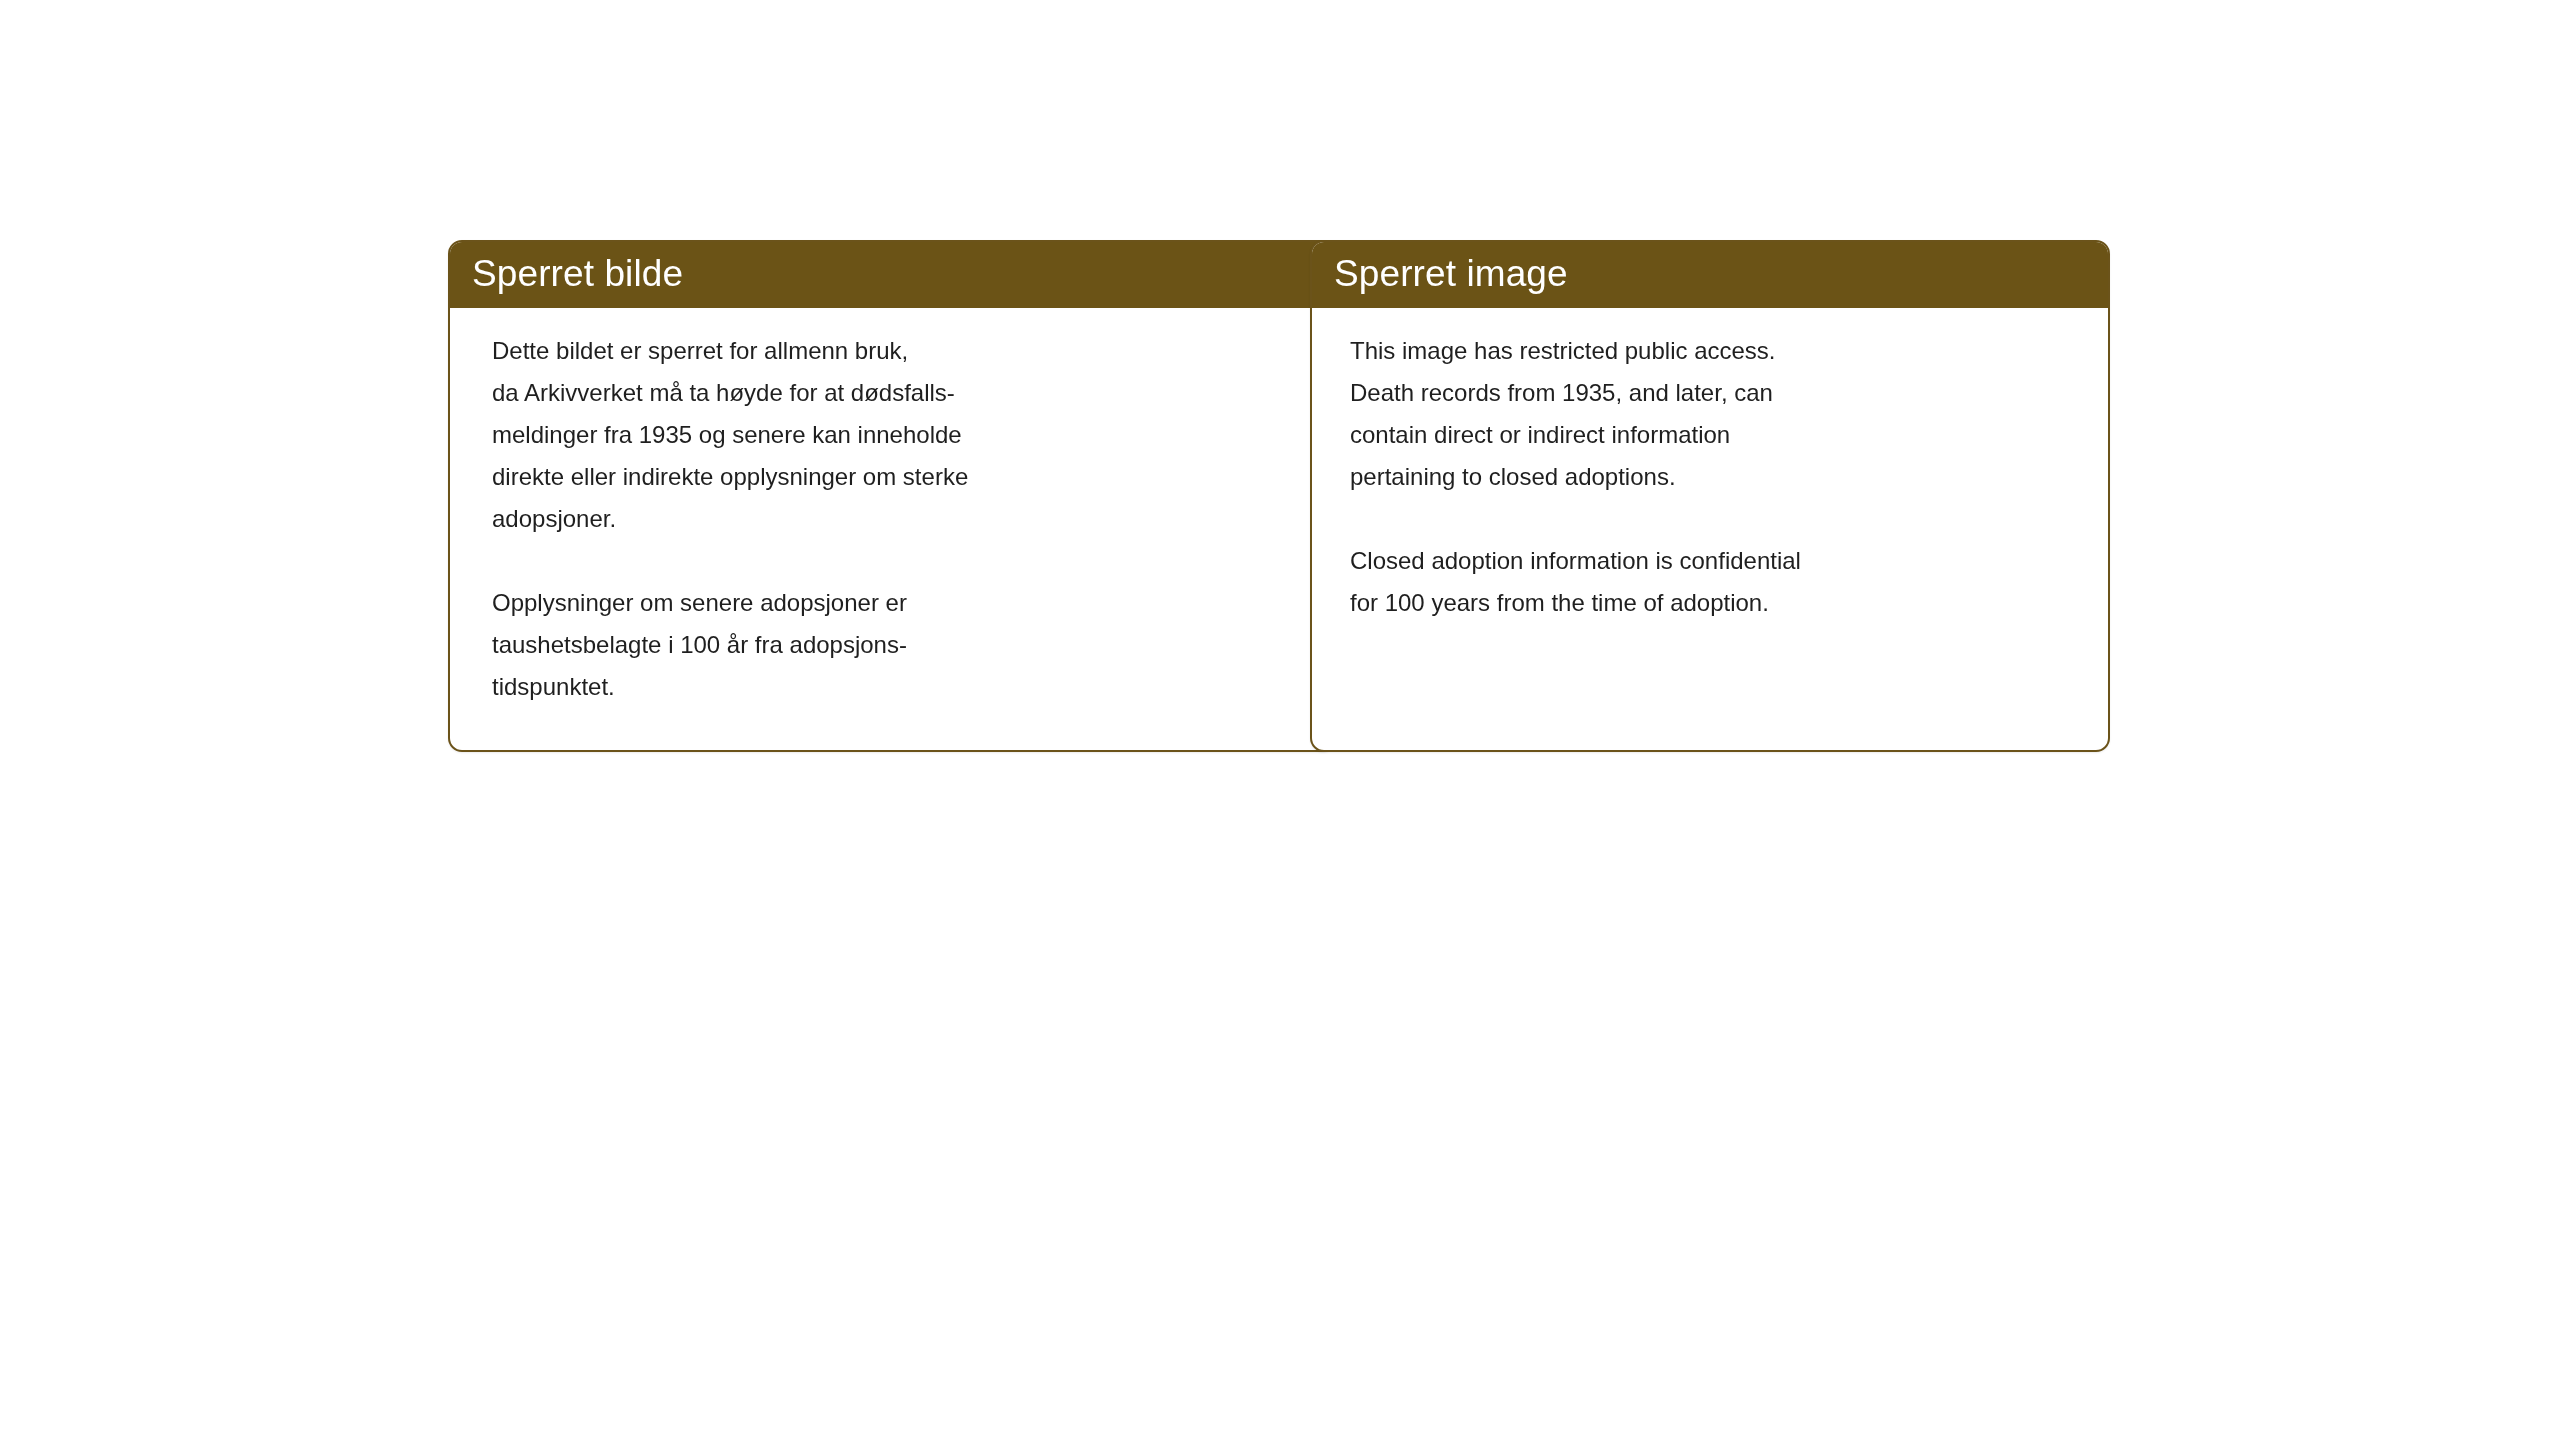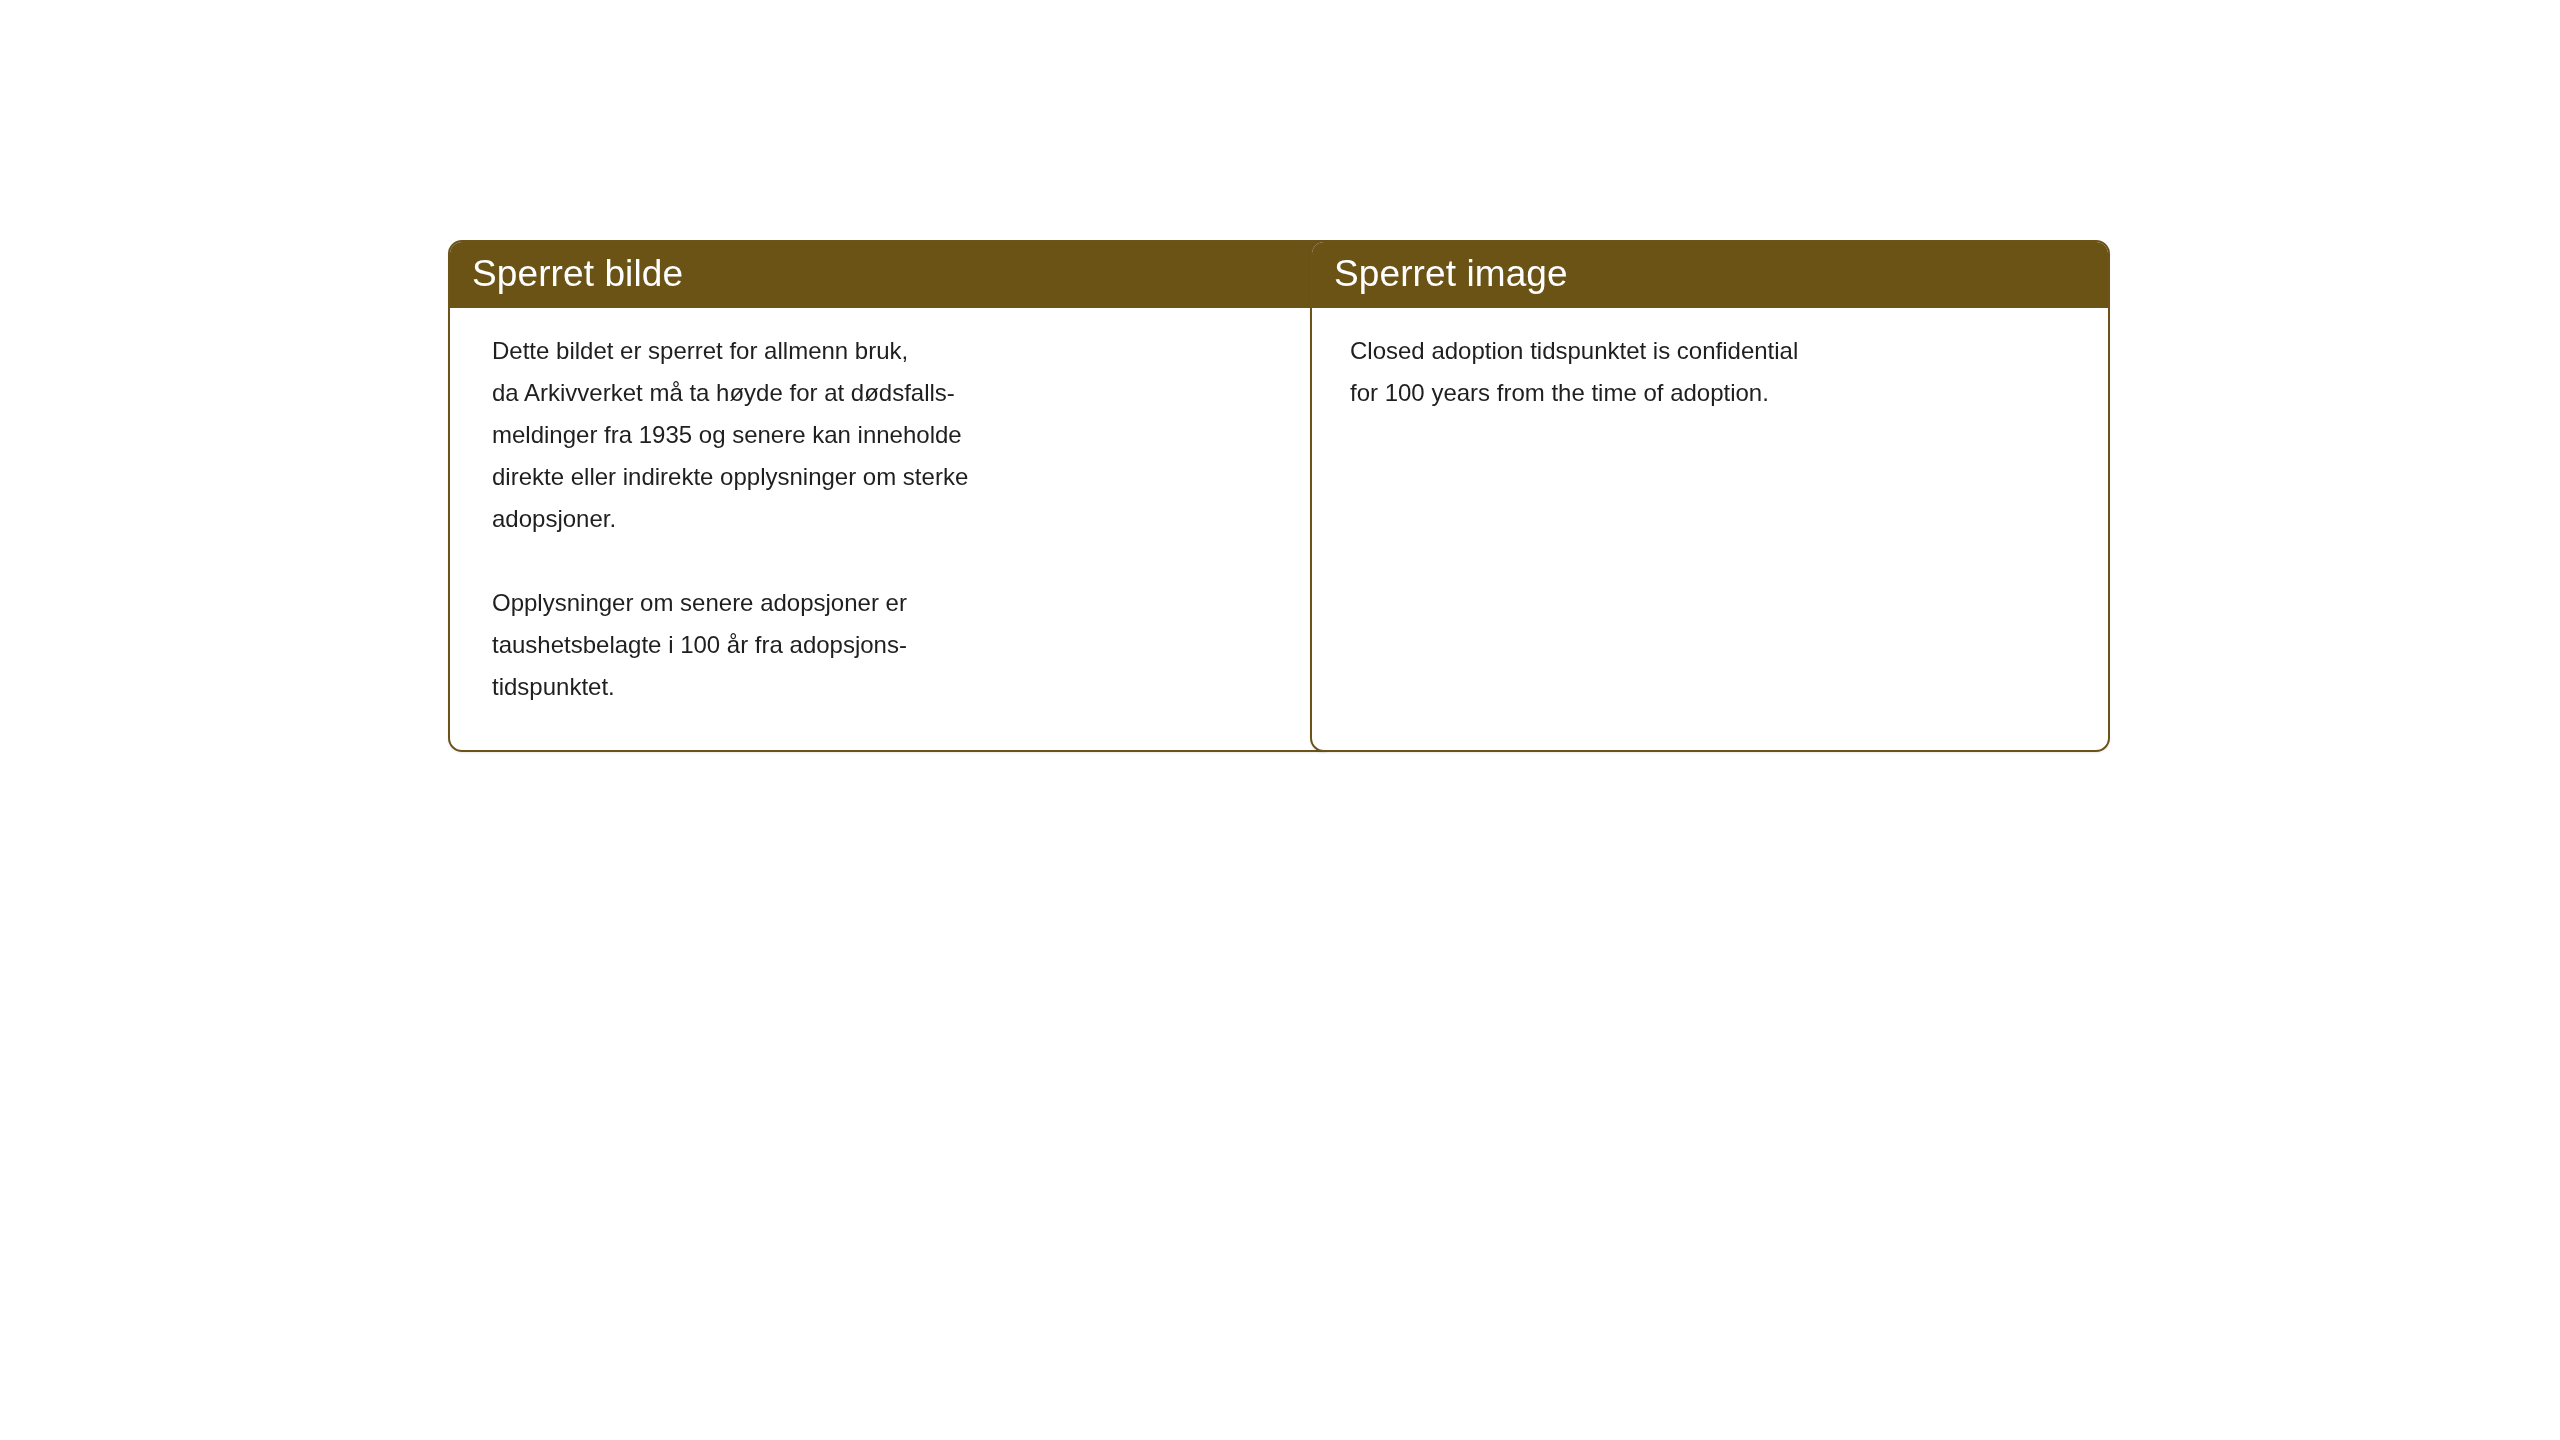--- a/index.html
+++ b/index.html
@@ -83,18 +83,22 @@
 adopsjoner.</p>
       <p>Opplysninger om senere adopsjoner er
 taushetsbelagte i 100 år fra adopsjons-
 tidspunktet.</p>
     </div>
   </div>
 
   <div class="panel" id="panel-en">
     <div class="panel-header">Sperret image</div>
     <div class="panel-body">
-      <p>Closed adoption tidspunktet is confidential
+      <p>This image has restricted public access.
+Death records from 1935, and later, can
+contain direct or indirect information
+pertaining to closed adoptions.</p>
+      <p>Closed adoption information is confidential
 for 100 years from the time of adoption.</p>
     </div>
   </div>
 
 </div>
 
 </body></html>

